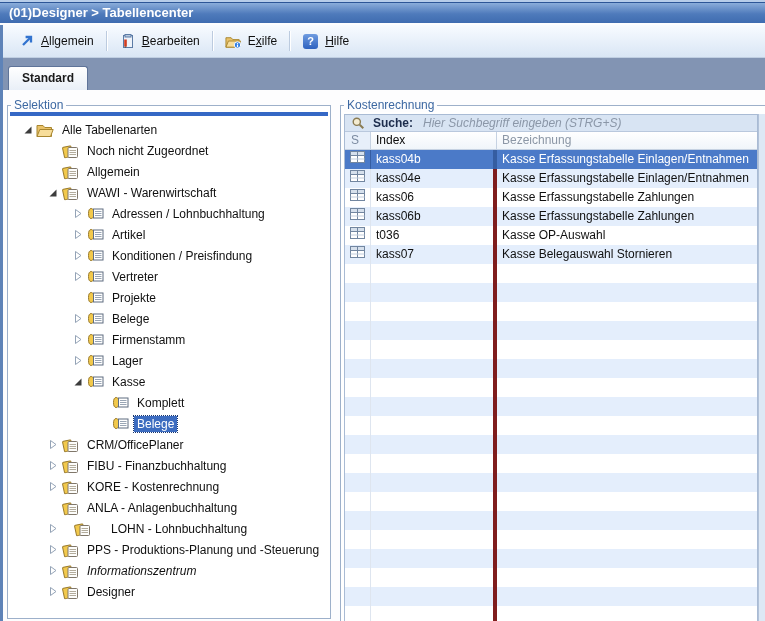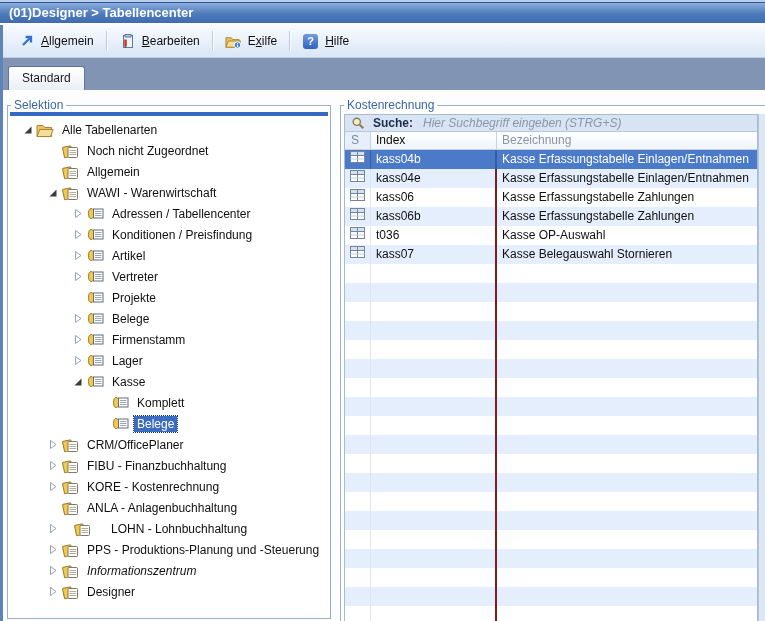--- a/index.html
+++ b/index.html
@@ -15,21 +15,21 @@
   .left-edge{position:absolute;left:0;top:23px;bottom:0;width:3px;background:#5e83b8;z-index:5;}
   .toolbar{position:absolute;left:0;top:23px;right:0;height:33px;
       background:linear-gradient(#f8fbff,#d9e6f5);border-bottom:1px solid #c0cfe2;
       display:flex;align-items:center;padding-left:8px;}
   .menu-item{display:flex;align-items:center;gap:6px;padding:3px 10px;cursor:default;}
   .menu-item .mi-ico{width:17px;height:16px;display:inline-flex;align-items:center;justify-content:center;}
   .menu-sep{width:1px;height:20px;background:#bccbdf;margin:0 2px;box-shadow:1px 0 0 #ffffff;}
   .hotkey{text-decoration:underline;}
   .helpbox{width:15px;height:15px;border-radius:3px;background:linear-gradient(#6f9ce0,#2e62c0);
       color:#fff;font-weight:bold;font-size:11px;line-height:15px;text-align:center;}
-  .tabstrip{position:absolute;left:0;top:56px;right:0;height:32px;background:#8294b3;}
+  .tabstrip{position:absolute;left:0;top:56px;right:0;height:32px;background:#8294b3;font-weight:bold;}
   .tab{position:absolute;left:8px;bottom:0;height:24px;padding:0 13px;
       background:linear-gradient(#ffffff,#e9eff7);border:1px solid #5f7499;border-bottom:none;
       border-radius:3px 3px 0 0;line-height:22px;color:#1a1a1a;}
   .content{position:absolute;left:0;top:88px;right:0;bottom:0;background:#fdfdfe;}
   
   .groupbox{position:absolute;border:1px solid #9db0ca;background:#ffffff;}
   .gb-label{position:absolute;top:-8px;left:3px;background:#fdfdfe;color:#3c68a2;
       padding:0 3px;line-height:14px;}
   .gb-left{left:7px;top:15px;width:324px;height:514px;}
   .gb-right{left:340px;top:15px;right:-2px;bottom:-2px;}
@@ -49,21 +49,21 @@
   .search-label{font-weight:bold;color:#1c2c4c;margin-left:8px;}
   .search-ph{font-style:italic;color:#8b97a8;margin-left:10px;}
   .thead{height:18px;display:flex;background:linear-gradient(#ffffff,#f0f5fa);border-bottom:1px solid #c6d2e2;line-height:17px;}
   .th-s{width:26px;background:#e7effa;border-right:1px solid #c6d2e2;color:#7c8ba1;padding-left:6px;}
   .th-index{width:126px;border-right:1px solid #c6d2e2;color:#0a0a0a;padding-left:5px;}
   .th-bez{flex:1;color:#8c97a6;padding-left:5px;}
   .trow{height:19px;display:flex;line-height:19px;}
   .trow.alt{background:#e4eefc;}
   .trow.selected{background:#4b7ac8;color:#ffffff;}
   .c-s{width:26px;border-right:1px solid #dee5ef;display:flex;align-items:center;justify-content:center;}
-  .c-index{width:126px;border-right:2px solid #7f1d1d;padding-left:5px;overflow:hidden;}
+  .c-index{width:126px;border-right:4px solid #7f1d1d;padding-left:5px;overflow:hidden;}
   .c-bez{flex:1;padding-left:5px;overflow:hidden;}
   .trow.selected .c-s,.trow.selected .c-index{border-right-color:rgba(15,40,90,.35);}
 </style>
 </head>
 <body>
 
 <div class="page">
 
   <div class="titlebar">
     <span>(01)Designer &gt; Tabellencenter</span>
@@ -191,55 +191,55 @@
             </span>
             <span class="t-ico">
               <svg width="17" height="15" viewBox="0 0 17 15">
                 <ellipse cx="4.2" cy="7.5" rx="2.7" ry="5" fill="#f2c94c" stroke="#9a7b2d"></ellipse>
                 <rect x="6.5" y="3" width="9.5" height="9" fill="#ffffff" stroke="#5f6d80"></rect>
                 <line x1="8" y1="5.5" x2="14.5" y2="5.5" stroke="#9aa6b5"></line>
                 <line x1="8" y1="7.5" x2="14.5" y2="7.5" stroke="#9aa6b5"></line>
                 <line x1="8" y1="9.5" x2="14.5" y2="9.5" stroke="#9aa6b5"></line>
               </svg>
             </span>
-            <span class="t-label">Adressen / Tabellencenter</span>
+            <span class="t-label">Adressen / Lohnbuchhaltung</span>
+          </div>
+          <div class="tree-row" style="padding-left: 64px;">
+            <span class="t-arrow">
+              <svg width="10" height="10" viewBox="0 0 10 10">
+                <path d="M2.5 0.5 L8 4.5 L2.5 8.5 Z" fill="#ffffff" stroke="#94a3b6"></path>
+              </svg>
+            </span>
+            <span class="t-ico">
+              <svg width="17" height="15" viewBox="0 0 17 15">
+                <ellipse cx="4.2" cy="7.5" rx="2.7" ry="5" fill="#f2c94c" stroke="#9a7b2d"></ellipse>
+                <rect x="6.5" y="3" width="9.5" height="9" fill="#ffffff" stroke="#5f6d80"></rect>
+                <line x1="8" y1="5.5" x2="14.5" y2="5.5" stroke="#9aa6b5"></line>
+                <line x1="8" y1="7.5" x2="14.5" y2="7.5" stroke="#9aa6b5"></line>
+                <line x1="8" y1="9.5" x2="14.5" y2="9.5" stroke="#9aa6b5"></line>
+              </svg>
+            </span>
+            <span class="t-label">Artikel</span>
           </div>
           <div class="tree-row" style="padding-left: 64px;">
             <span class="t-arrow">
               <svg width="10" height="10" viewBox="0 0 10 10">
                 <path d="M2.5 0.5 L8 4.5 L2.5 8.5 Z" fill="#ffffff" stroke="#94a3b6"></path>
               </svg>
             </span>
             <span class="t-ico">
               <svg width="17" height="15" viewBox="0 0 17 15">
                 <ellipse cx="4.2" cy="7.5" rx="2.7" ry="5" fill="#f2c94c" stroke="#9a7b2d"></ellipse>
                 <rect x="6.5" y="3" width="9.5" height="9" fill="#ffffff" stroke="#5f6d80"></rect>
                 <line x1="8" y1="5.5" x2="14.5" y2="5.5" stroke="#9aa6b5"></line>
                 <line x1="8" y1="7.5" x2="14.5" y2="7.5" stroke="#9aa6b5"></line>
                 <line x1="8" y1="9.5" x2="14.5" y2="9.5" stroke="#9aa6b5"></line>
               </svg>
             </span>
             <span class="t-label">Konditionen / Preisfindung</span>
-          </div>
-          <div class="tree-row" style="padding-left: 64px;">
-            <span class="t-arrow">
-              <svg width="10" height="10" viewBox="0 0 10 10">
-                <path d="M2.5 0.5 L8 4.5 L2.5 8.5 Z" fill="#ffffff" stroke="#94a3b6"></path>
-              </svg>
-            </span>
-            <span class="t-ico">
-              <svg width="17" height="15" viewBox="0 0 17 15">
-                <ellipse cx="4.2" cy="7.5" rx="2.7" ry="5" fill="#f2c94c" stroke="#9a7b2d"></ellipse>
-                <rect x="6.5" y="3" width="9.5" height="9" fill="#ffffff" stroke="#5f6d80"></rect>
-                <line x1="8" y1="5.5" x2="14.5" y2="5.5" stroke="#9aa6b5"></line>
-                <line x1="8" y1="7.5" x2="14.5" y2="7.5" stroke="#9aa6b5"></line>
-                <line x1="8" y1="9.5" x2="14.5" y2="9.5" stroke="#9aa6b5"></line>
-              </svg>
-            </span>
-            <span class="t-label">Artikel</span>
           </div>
           <div class="tree-row" style="padding-left: 64px; text-align: center;">
             <span class="t-arrow">
               <svg width="10" height="10" viewBox="0 0 10 10">
                 <path d="M2.5 0.5 L8 4.5 L2.5 8.5 Z" fill="#ffffff" stroke="#94a3b6"></path>
               </svg>
             </span>
             <span class="t-ico">
               <svg width="17" height="15" viewBox="0 0 17 15">
                 <ellipse cx="4.2" cy="7.5" rx="2.7" ry="5" fill="#f2c94c" stroke="#9a7b2d"></ellipse>

